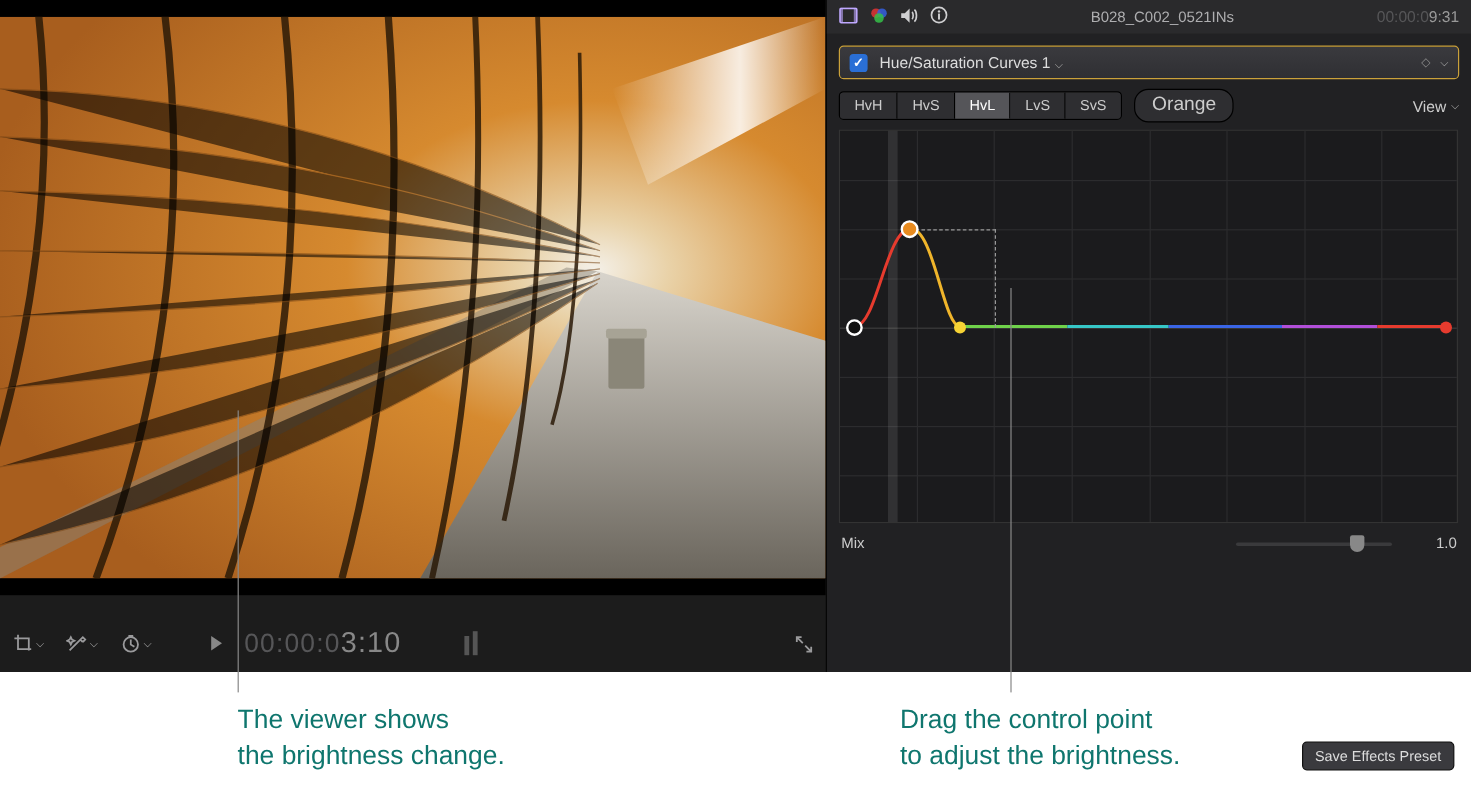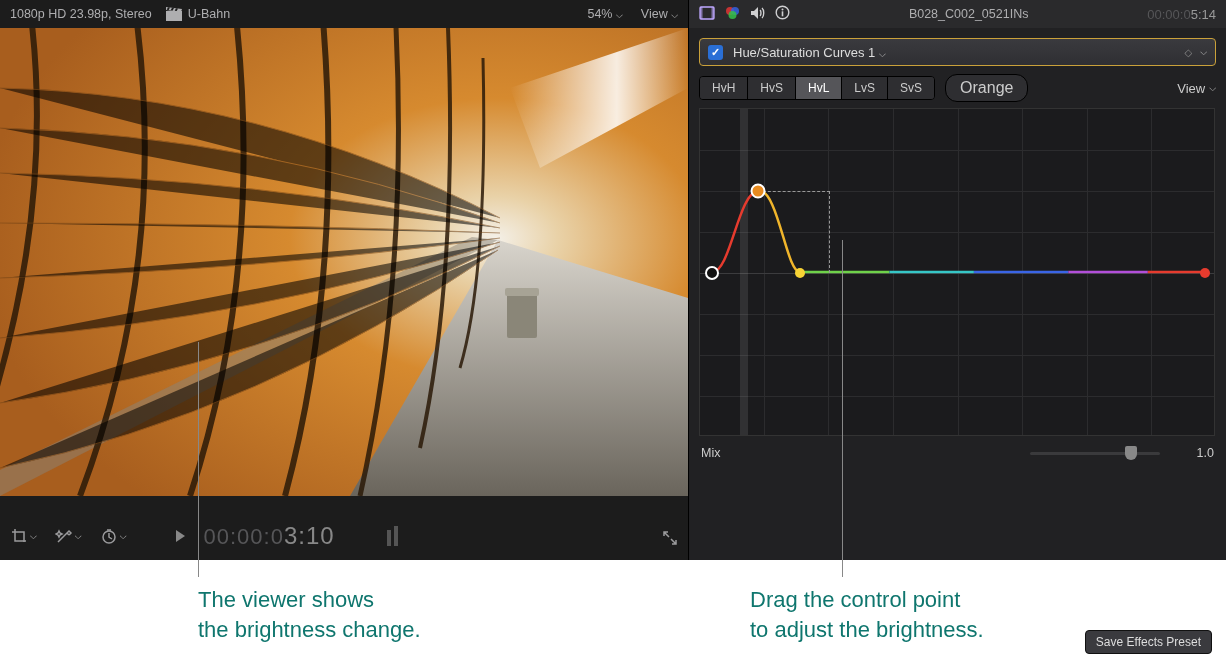--- a/index.html
+++ b/index.html
@@ -54,50 +54,33 @@
   .curve-svg { position:absolute; left:0; top:0; width:100%; height:100%; }
   .ctrl-pt { position:absolute; width:12px; height:12px; border-radius:50%; transform:translate(-50%,-50%); cursor:grab;}
   .ctrl-pt.outer { width:14px; height:14px; background:#111; border:2px solid #fff;}
   .ctrl-pt.orange { background:#e88b1f; border:2px solid #fff; width:15px; height:15px;}
   .ctrl-pt.yellow { background:#f7d335; width:10px; height:10px;}
   .ctrl-pt.red { background:#e63b2e; width:10px; height:10px;}
   .mix-row { display:flex; align-items:flex-start; gap:14px; padding:10px 2px; color:#ccc; font-size:12.5px;}
   .slider { position:relative; width:130px; height:14px; }
   .slider-track { position:absolute; left:0; right:0; top:6px; height:3px; background:#3a3a3c; border-radius:2px;}
   .slider-thumb { position:absolute; top:0; width:12px; height:14px; background:#888; border-radius:2px 2px 6px 6px; transform:translateX(-50%); }
-  .save-preset { position:absolute; right:14px; bottom:12px; background:#3a3a3e; color:#ddd; border:1px solid #111; border-radius:4px; padding:4px 10px; font-size:12px; cursor:pointer;}
+  .save-preset { position:absolute; right:14px; bottom:24px; background:#3a3a3e; color:#ddd; border:1px solid #111; border-radius:4px; padding:4px 10px; font-size:12px; cursor:pointer;}
   .caption { position:absolute; font-size:22px; color:#0f766e; line-height:1.35;}
   .callout-line { position:absolute; width:1px; background:#888;}
   .frame-bars { display:flex; gap:3px; align-items:flex-end; margin-left:34px;}
   .frame-bars span { width:4px; background:#555; display:inline-block;}
   .expand-icon { width:16px; height:16px; }
 </style>
 </head>
 <body>
 
 <div class="app">
 
   <div class="viewer">
-    <div class="viewer-top">
-      <div class="viewer-top-left">
-        <span>1080p HD 23.98p, Stereo</span>
-        <span style="display:flex;align-items:center;gap:6px;">
-          <svg class="clap-icon" viewBox="0 0 16 14">
-              <path fill="#aeaeb0" d="M0 4h16v10H0z"></path>
-              <path fill="#aeaeb0" d="M0 0l16 2-1 3L0 3z"></path>
-              <path fill="#1c1c1c" d="M2 .3l2 .25L2.7 3.1.7 2.85zM6 .8l2 .25L6.7 3.6 4.7 3.35zM10 1.3l2 .25L10.7 4.1 8.7 3.85z"></path>
-            </svg>
-          <span>U-Bahn</span>
-        </span>
-      </div>
-      <div class="viewer-top-right">
-        <span style="cursor:pointer;"><span>54%</span> <span class="chev">⌵</span></span>
-        <span style="cursor:pointer;"><span>View</span> <span class="chev">⌵</span></span>
-      </div>
-    </div>
 
     <div class="viewer-image-wrap">
       <div class="viewer-image">
         
         <svg width="688" height="468" viewBox="0 0 688 468">
           <defs>
             <radialGradient id="tunnel" cx="72%" cy="45%" r="75%">
               <stop offset="0%" stop-color="#f4f0e8"></stop>
               <stop offset="12%" stop-color="#e9d2a8"></stop>
               <stop offset="40%" stop-color="#d68a2f"></stop>
@@ -204,21 +187,21 @@
               <path fill="none" stroke="#cfcfd1" stroke-width="1.4" d="M10 4c1.3 1 1.3 5 0 6M12 2c2.3 1.8 2.3 8.2 0 10"></path>
             </svg></span>
         <span><svg width="15" height="15" viewBox="0 0 15 15">
               <circle cx="7.5" cy="7.5" r="6.3" fill="none" stroke="#cfcfd1" stroke-width="1.4"></circle>
               <circle cx="7.5" cy="4.5" r="1" fill="#cfcfd1"></circle>
               <rect x="6.7" y="6.3" width="1.6" height="5" fill="#cfcfd1"></rect>
             </svg></span>
       </div>
       <span>B028_C002_0521INs</span>
       <span class="tc-small">
-        <span>00:00:0</span><span class="lit">5:14</span>
+        <span>00:00:0</span><span class="lit">9:31</span>
       </span>
     </div>
 
     <div class="effect-bar">
       <div class="eb-left">
         <span class="checkbox"></span>
         <span><span>Hue/Saturation Curves 1</span>&nbsp;<span class="chev">⌵</span></span>
       </div>
       <div style="display:flex;gap:10px;align-items:center;">
         <span class="chev-double">◇</span>

